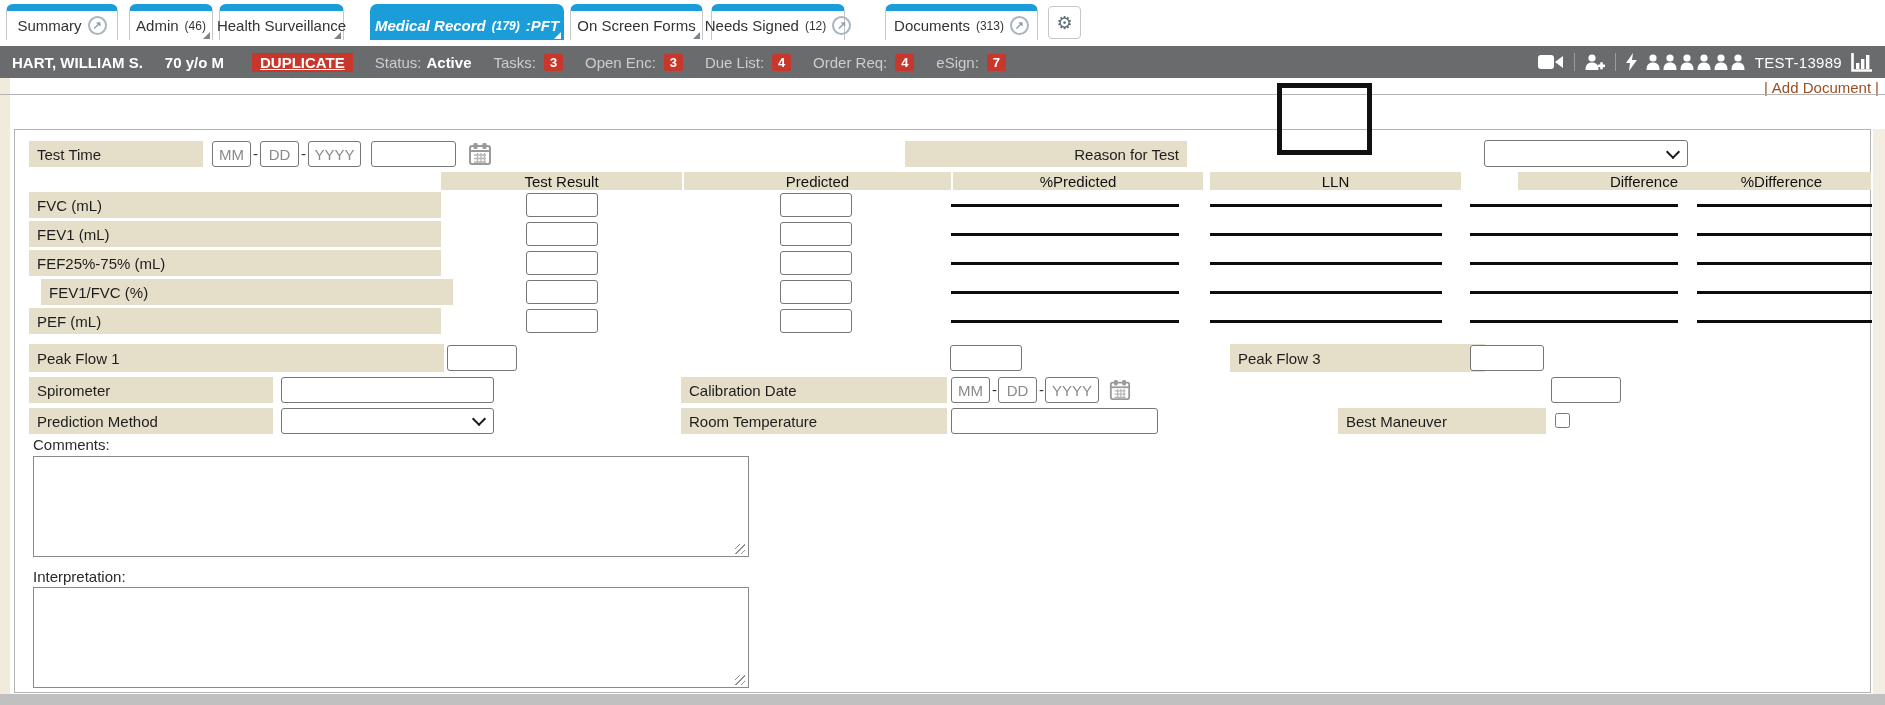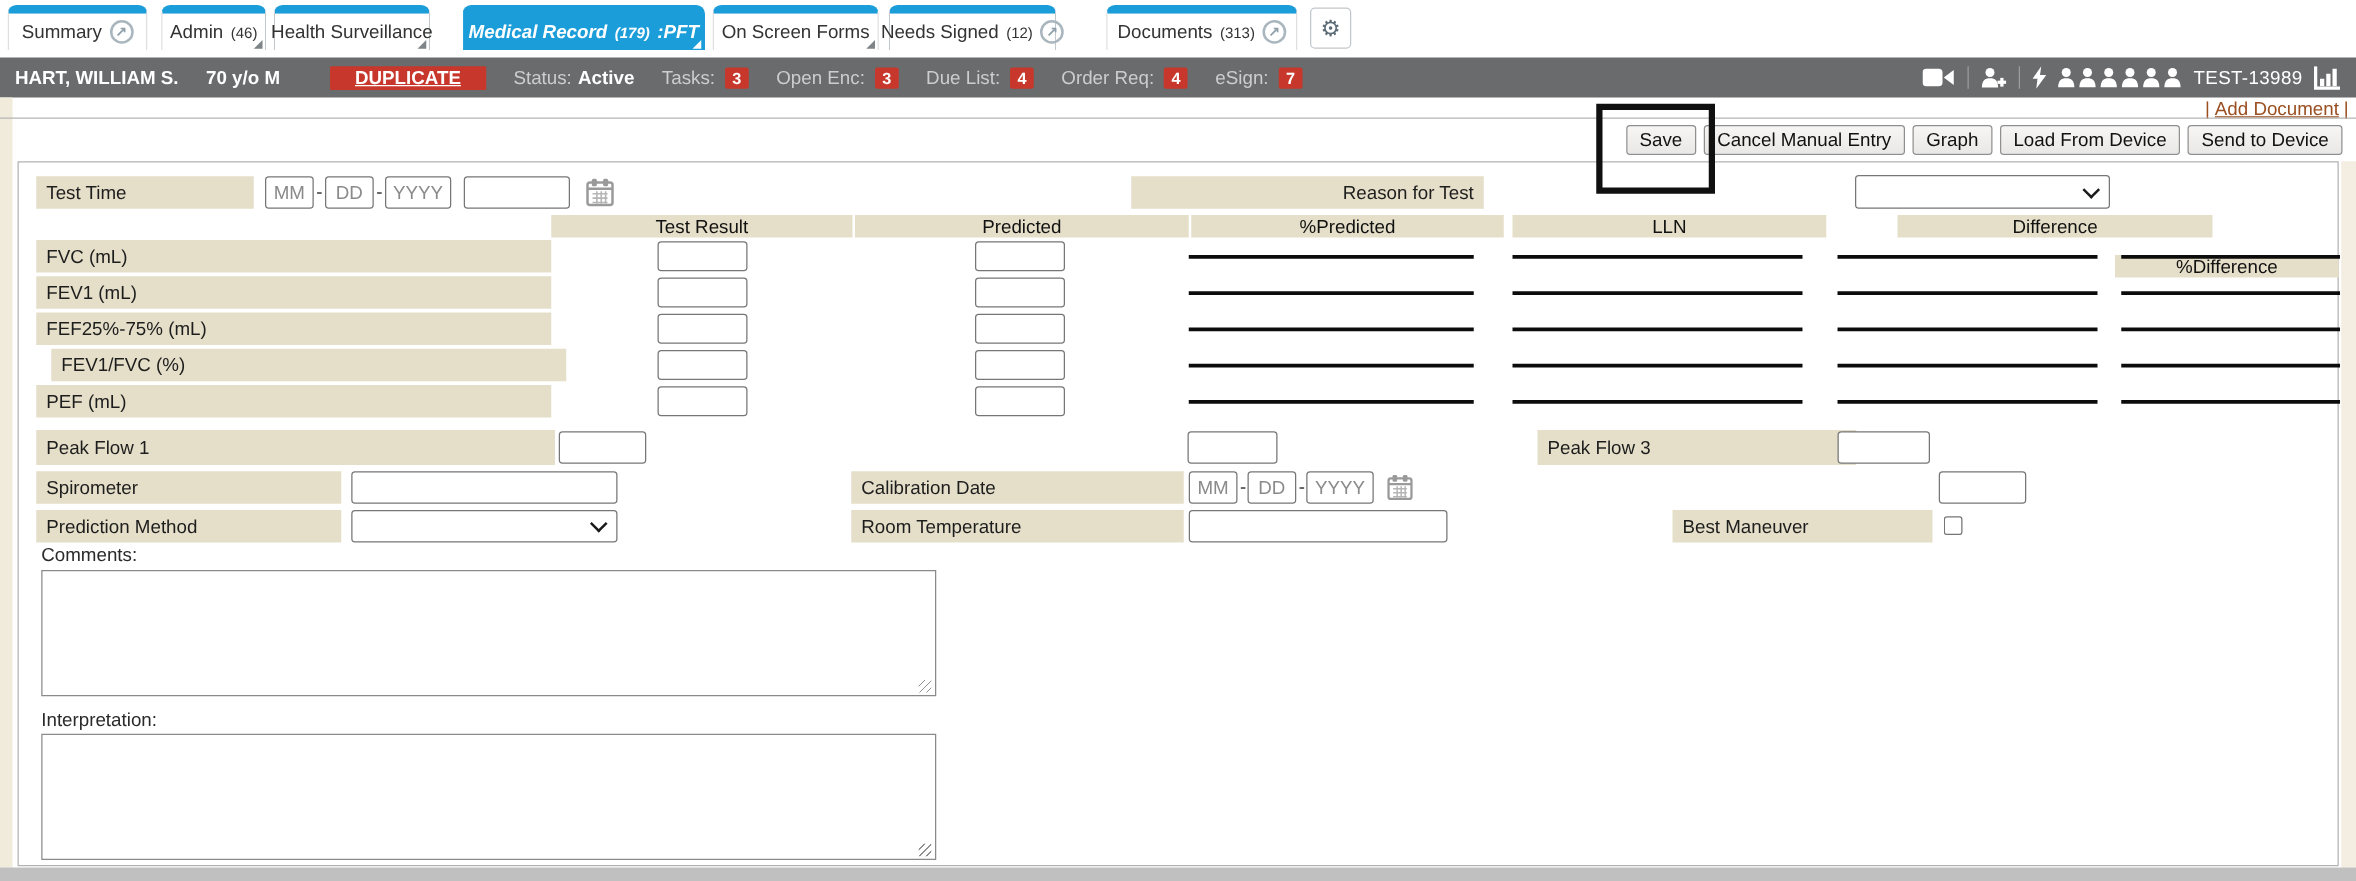--- a/index.html
+++ b/index.html
@@ -19,21 +19,21 @@
   .circlearrow{width:19px;height:19px;border:2px solid #a9b6be;border-radius:50%;display:flex;align-items:center;
          justify-content:center;font-size:11px;font-weight:bold;color:#8fa0aa;box-sizing:border-box;flex:0 0 auto;}
   .gearbtn{position:absolute;left:1048px;top:6px;width:31px;height:31px;background:#fff;border:1px solid #c2c7cc;
          border-radius:4px;display:flex;align-items:center;justify-content:center;color:#5d6d77;font-size:18px;}
 
   
   .banner{position:absolute;left:0;top:46px;width:1885px;height:32px;background:#6a6b6d;display:flex;
           align-items:center;padding:0 12px;box-sizing:border-box;color:#fff;font-size:15px;white-space:nowrap;}
   .bname{font-weight:bold;}
   .bage{font-weight:bold;margin-left:22px;}
-  .dup{background:#c7372b;color:#fff;font-weight:bold;text-decoration:underline;padding:1px 20px;margin-left:40px;border-radius:1px;}
+  .dup{background:#c7372b;color:#fff;font-weight:bold;text-decoration:underline;padding:1px 8px;margin-left:28px;border-radius:1px;}
   .blabel{color:#cdcdcd;margin-left:22px;}
   .bval{font-weight:bold;margin-left:5px;}
   .badge{display:inline-block;min-width:11px;padding:1px 4px;background:#c7372b;color:#fff;font-weight:bold;
          font-size:13px;text-align:center;border-radius:2px;margin-left:8px;}
   .bright{margin-left:auto;display:flex;align-items:center;}
   .bdiv{width:1px;height:18px;background:#9c9c9e;margin:0 10px;}
   .persons{display:flex;gap:3px;margin:0 10px 0 8px;}
   .pid{font-weight:normal;letter-spacing:.3px;}
 
   
@@ -204,27 +204,20 @@
 
   <div class="lstrip"></div>
   <div class="rstrip"></div>
   <div class="bbar"></div>
 
   <div class="addoc">
     <span>|</span><span class="lnk">Add Document</span><span>|</span>
   </div>
   <div class="hline"></div>
 
-  <div class="toolbar">
-    <button class="btn">Save</button>
-    <button class="btn">Cancel Manual Entry</button>
-    <button class="btn">Graph</button>
-    <button class="btn">Load From Device</button>
-    <button class="btn">Send to Device</button>
-  </div>
 
   <div class="hlbox"></div>
 
   <div class="panel">
 
     <div class="flabel" style="left:14px;top:11px;width:174px;">Test Time</div>
     <input class="ibox" style="left: 197px; top: 11px; width: 39px;" placeholder="MM">
     <span class="dash" style="left:238px;top:11px;">-</span>
     <input class="ibox" style="left: 245px; top: 11px; width: 39px;" placeholder="DD">
     <span class="dash" style="left:286px;top:11px;">-</span>
@@ -242,21 +235,21 @@
     <div class="flabel r" style="left:890px;top:11px;width:282px;">Reason for Test</div>
     <div class="sel" style="left:1469px;top:10px;width:204px;height:27px;">
       <span class="chev"></span>
     </div>
 
     <div class="hcell" style="left:426px;width:241px;">Test Result</div>
     <div class="hcell" style="left:669px;width:267px;">Predicted</div>
     <div class="hcell" style="left:938px;width:250px;">%Predicted</div>
     <div class="hcell" style="left:1195px;width:251px;">LLN</div>
     <div class="hcell" style="left:1503px;width:252px;">Difference</div>
-    <div class="hcell" style="left:1677px;width:179px;margin-top:32px;">%Difference</div>
+    <div class="hcell" style="left:1677px;width:179px;">%Difference</div>
 
     <div class="flabel" style="left:14px;top:62px;width:412px;">FVC (mL)</div>
     <input class="ibox" style="left: 511px; top: 63px; width: 72px; height: 24px;">
     <input class="ibox" style="left: 765px; top: 63px; width: 72px; height: 24px;">
     <div class="ul" style="left:936px;top:74px;width:228px;"></div>
     <div class="ul" style="left:1195px;top:74px;width:232px;"></div>
     <div class="ul" style="left:1455px;top:74px;width:208px;"></div>
     <div class="ul" style="left:1682px;top:74px;width:175px;"></div>
 
     <div class="flabel" style="left:14px;top:91px;width:412px;">FEV1 (mL)</div>

